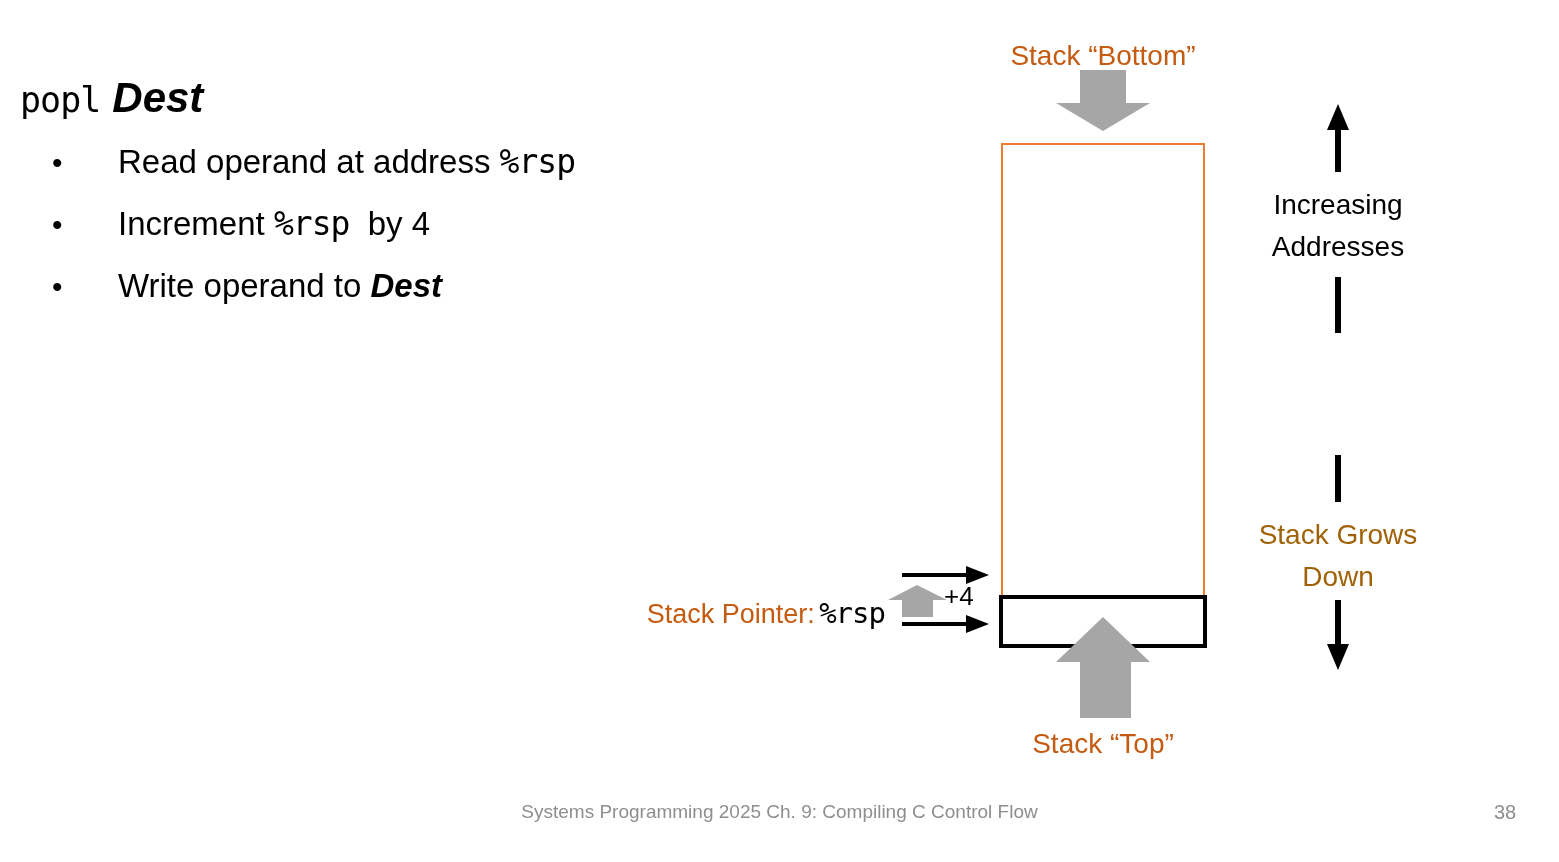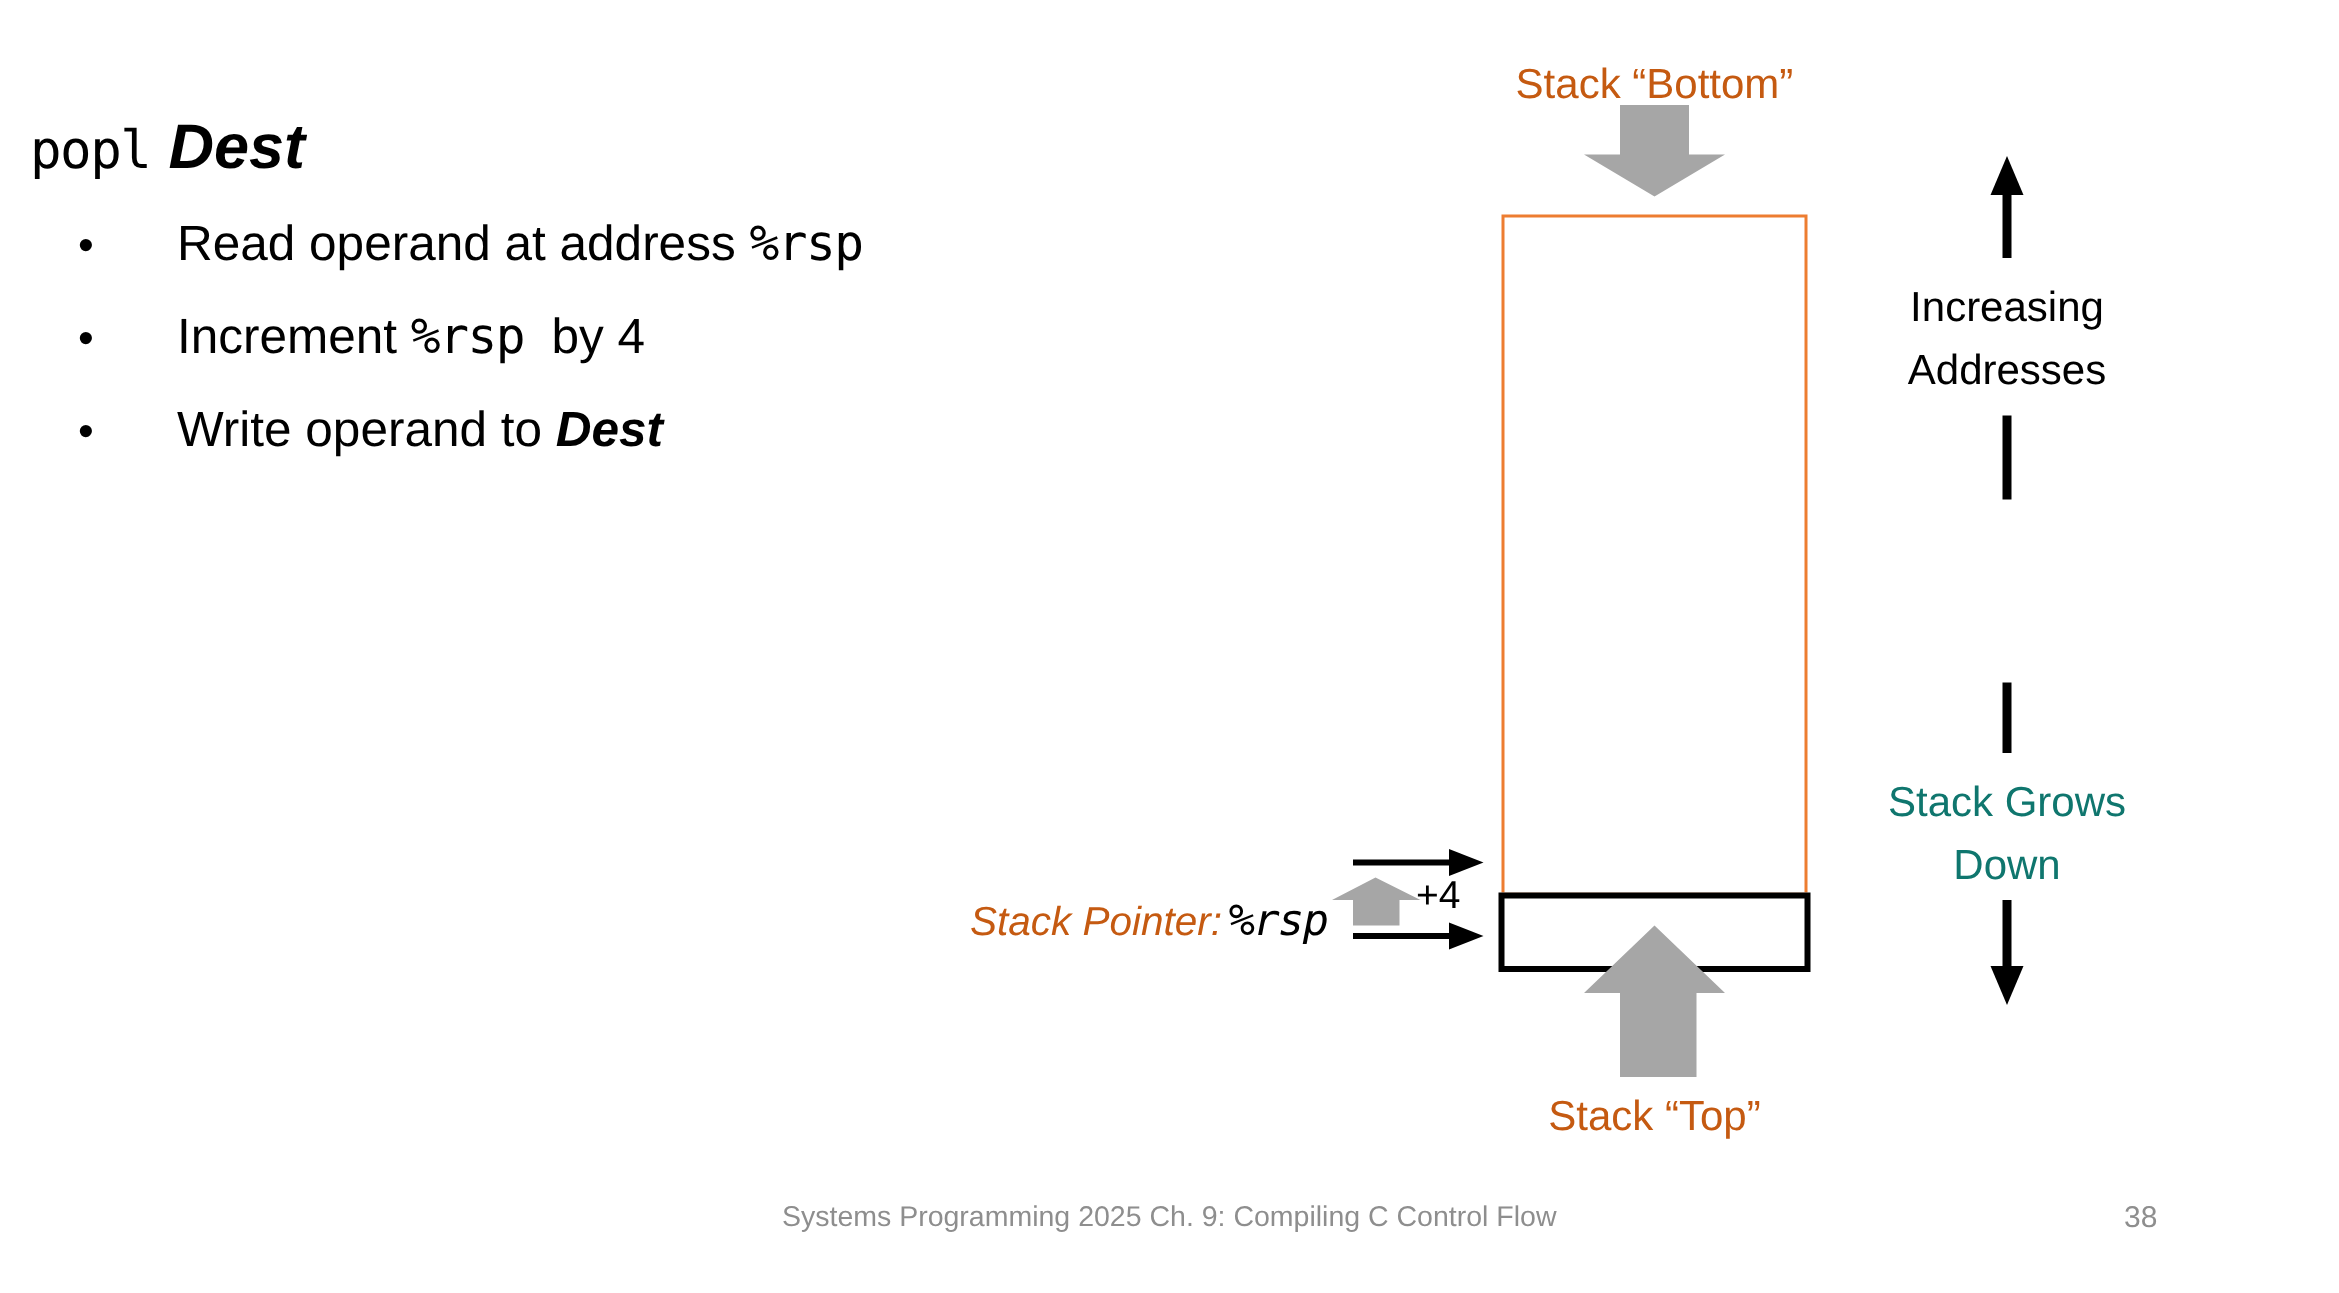--- a/index.html
+++ b/index.html
@@ -80,48 +80,48 @@
   .lbl-stack-bottom{
     left:948px;top:9px;width:310px;
     font-size:28px;text-align:center;margin-top:31px;
   }
   .lbl-stack-top{
     left:948px;top:728px;width:310px;
     font-size:28px;text-align:center;
   }
   .lbl-stack-pointer{
     left:540px;top:596px;width:345px;
-    text-align:right;white-space:nowrap;font-style:italic;
+    text-align:right;white-space:nowrap;
   }
   .lbl-stack-pointer .orange{font-size:27px;}
   .lbl-stack-pointer .code{
     font-family:"DejaVu Sans Mono", monospace;
     font-size:29px;letter-spacing:-1px;color:#000;
   }
   .lbl-plus4{
     left:944px;top:581px;
     font-size:26px;color:#000;
   }
   .lbl-increasing{
     left:1238px;top:184px;width:200px;
     font-size:28px;line-height:42px;text-align:center;color:#000;
   }
   .lbl-grows{
     left:1238px;top:514px;width:200px;
-    font-size:28px;line-height:42px;text-align:center;color:#0f766e;
+    font-size:28px;line-height:42px;text-align:center;color:#a16207;
   }
   
   .footer-text{
     position:absolute;left:0;right:0;top:801px;
     text-align:center;
     font-size:19px;color:var(--footer-gray);
   }
   .page-number{
-    position:absolute;left:1416px;top:801px;width:50px;
-    text-align:left;
+    position:absolute;left:1480px;top:801px;width:50px;
+    text-align:center;
     font-size:20px;color:var(--footer-gray);
   }
 </style>
 </head>
 <body>
 
 <div class="slide">
 
   <div class="title">
     <span class="code">popl</span>

